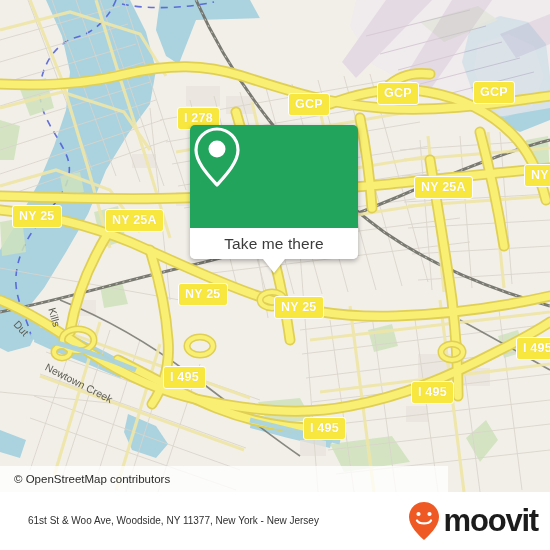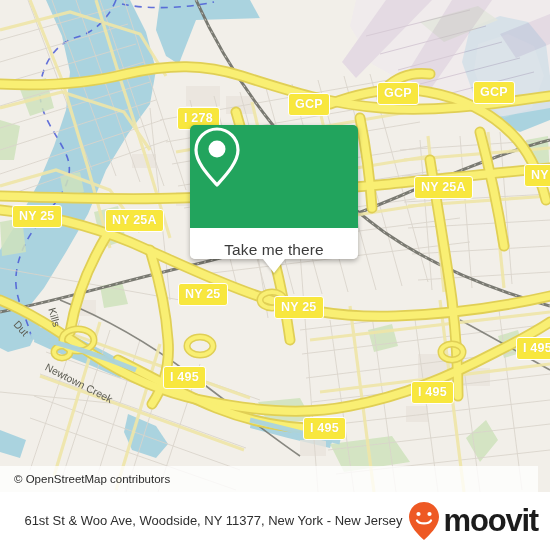--- a/index.html
+++ b/index.html
@@ -55,60 +55,59 @@
     height:103px;
     background:#22a45d;
     border-radius:5px 5px 0 0;
     display:flex;align-items:center;justify-content:center;
   }
   #card-white{
     position:relative;
     height:31px;
     background:#ffffff;
     border-radius:0 0 5px 5px;
-    display:flex;align-items:flex-end;justify-content:center;
+    display:flex;align-items:center;justify-content:center;
   }
   #card-label{
     color:#3b3b3b;
     font-size:15.5px;
     letter-spacing:.1px;
   }
   #card-pointer{
     position:absolute;
     left:50%;margin-left:-11px;bottom:-14px;
     width:0;height:0;
     border-left:11px solid transparent;
     border-right:11px solid transparent;
     border-top:14px solid #ffffff;
     filter:drop-shadow(0 2px 1px rgba(0,0,0,.18));
   }
 
   
   #attrib-bar{
-    position:absolute;left:0;top:466px;width:538px;height:26px;
+    position:absolute;left:0;top:466px;width:448px;height:26px;
     background:rgba(255,255,255,.78);
     display:flex;align-items:center;
   }
   #attrib-text{
     color:#2a2a2a;font-size:11.5px;padding-left:14px;
   }
 
   
   #footer{
     position:absolute;left:0;top:492px;width:550px;height:58px;
     background:#ffffff;
     display:flex;align-items:center;
   }
   #footer-address{
     flex:1;
-    padding-left:20px;padding-right:4px;
+    padding-left:28px;padding-right:4px;
     color:#2f2f2f;
-    font-size:13px;
+    font-size:10px;
     line-height:20px;
-    text-align:right;
   }
   #footer-logo{
     display:flex;align-items:center;
     padding-right:12px;
   }
   #logo-word{
     color:#1c1c1c;
     font-size:31px;
     font-weight:bold;
     letter-spacing:-1.2px;

